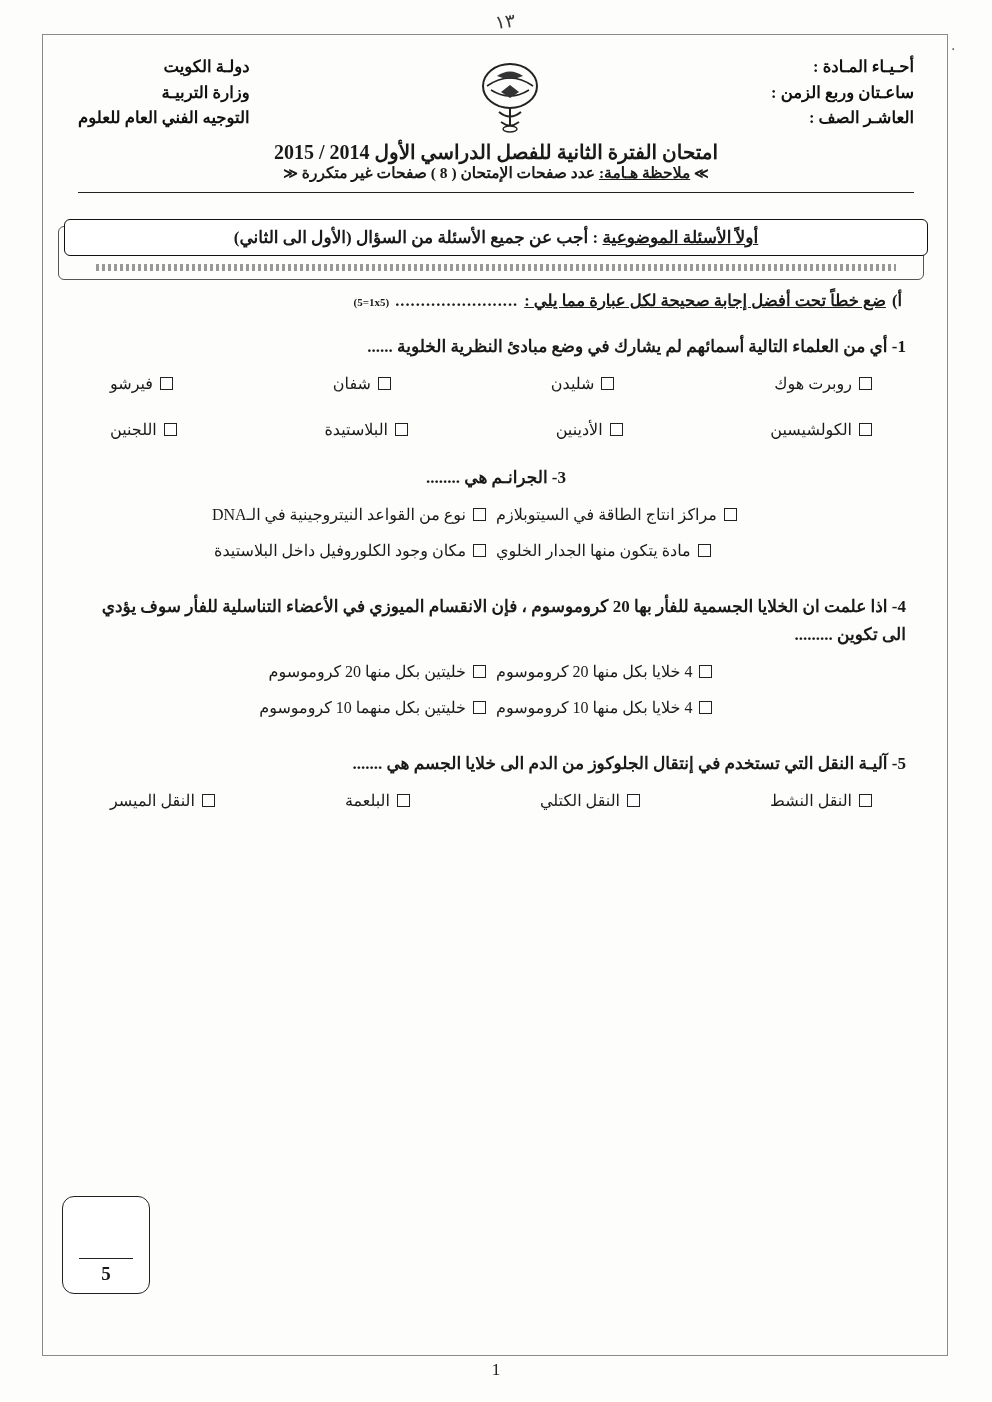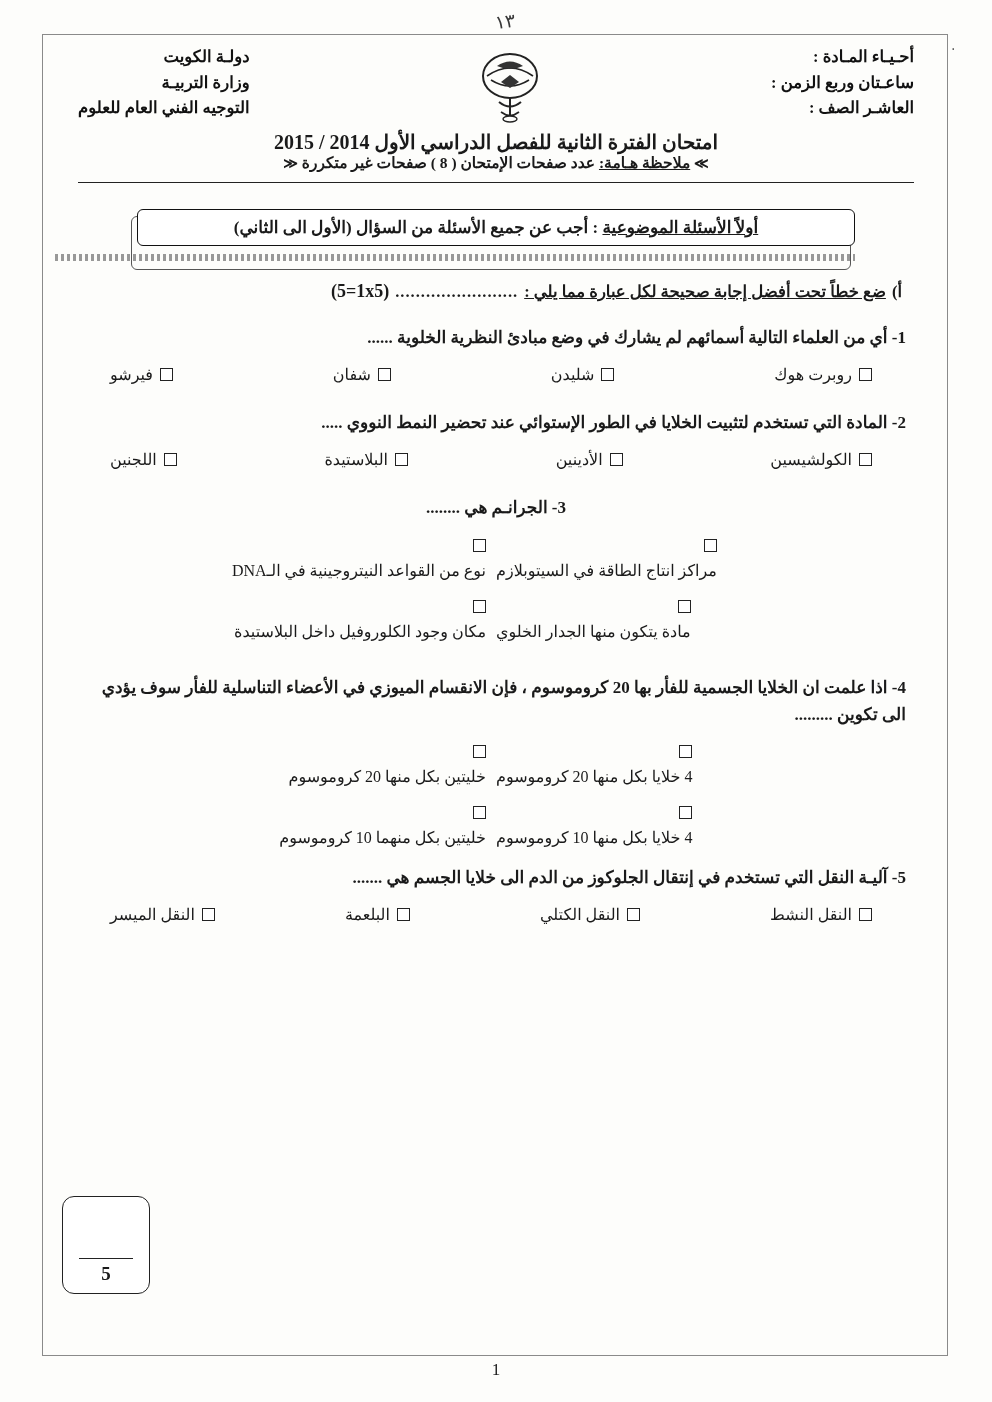--- a/index.html
+++ b/index.html
@@ -44,21 +44,21 @@
     position: absolute;
     right: 35px;
     top: 40px;
     font-size: 14px;
     color: #555;
   }
 
   .content {
     position: absolute;
     left: 60px;
-    top: 36px;
+    top: 46px;
     width: 872px;
     height: 1290px;
   }
 
   
   .header {
     display: flex;
     flex-direction: row-reverse;
     justify-content: space-between;
     align-items: flex-start;
@@ -99,21 +99,21 @@
   .arrow { font-size: 14px; }
 
   .hr-main {
     margin: 10px 18px 0 18px;
     border-top: 1.6px solid #222;
   }
 
   
   .banner-wrap {
     margin: 26px auto 0 auto;
-    width: 718px;
+    width: 864px;
     position: relative;
   }
   .banner {
     border: 1.6px solid #111;
     border-radius: 6px;
     padding: 7px 14px;
     text-align: center;
     font-size: 17px;
     font-weight: bold;
     background: #fff;
@@ -169,21 +169,21 @@
     font-size: 16.5px;
     font-weight: bold;
     display: flex;
     flex-direction: row;
     justify-content: flex-start;
     align-items: baseline;
     gap: 6px;
   }
   .instruction .ul { text-decoration: underline; }
   .instruction .dots { letter-spacing: 1px; font-weight: bold; }
-  .instruction .marks { font-weight: bold; font-size: 18px; direction: ltr; margin-left: 16px; }
+  .instruction .marks { font-weight: bold; font-size: 11px; direction: ltr; margin-left: 16px; }
 
   
   .q {
     margin: 22px 26px 0 26px;
   }
   .q-text {
     font-size: 17px;
     font-weight: bold;
     line-height: 1.6;
     text-align: right;
@@ -204,21 +204,21 @@
     column-gap: 10px;
     margin: 12px 30px 0 20px;
   }
   .choice {
     display: flex;
     flex-direction: row;
     align-items: flex-start;
     gap: 7px;
     white-space: nowrap;
   }
-  .choices.grid2 .choice { white-space: normal; flex-direction: column; }
+  .choices.grid2 .choice { white-space: normal; }
   .box {
     display: inline-block;
     width: 11px;
     height: 11px;
     border: 1.2px solid #222;
     margin-top: 5px;
     flex: 0 0 auto;
     background: #fff;
   }
   .choice-label { font-size: 16px; line-height: 1.5; }
@@ -354,24 +354,20 @@
           <span class="choice-label">شفان</span>
         </div>
         <div class="choice">
           <span class="box"></span>
           <span class="choice-label">فيرشو</span>
         </div>
       </div>
     </div>
 
     <div class="q">
-      <div class="q-text">
-        <span>2-</span>
-        <span>المادة التي تستخدم لتثبيت الخلايا في الطور الإستوائي عند تحضير النمط النووي .....</span>
-      </div>
       <div class="choices">
         <div class="choice">
           <span class="box"></span>
           <span class="choice-label">الكولشيسين</span>
         </div>
         <div class="choice">
           <span class="box"></span>
           <span class="choice-label">الأدينين</span>
         </div>
         <div class="choice">
@@ -428,21 +424,21 @@
           <span class="box"></span>
           <span class="choice-label">4 خلايا بكل منها 10 كروموسوم</span>
         </div>
         <div class="choice cell-left">
           <span class="box"></span>
           <span class="choice-label">خليتين بكل منهما 10 كروموسوم</span>
         </div>
       </div>
     </div>
 
-    <div class="q" style="margin-top:14px;">
+    <div class="q" style="margin-top:30px;">
       <div class="q-text">
         <span>5-</span>
         <span>آليـة النقل التي تستخدم في إنتقال الجلوكوز من الدم الى خلايا الجسم هي .......</span>
       </div>
       <div class="choices">
         <div class="choice">
           <span class="box"></span>
           <span class="choice-label">النقل النشط</span>
         </div>
         <div class="choice">

